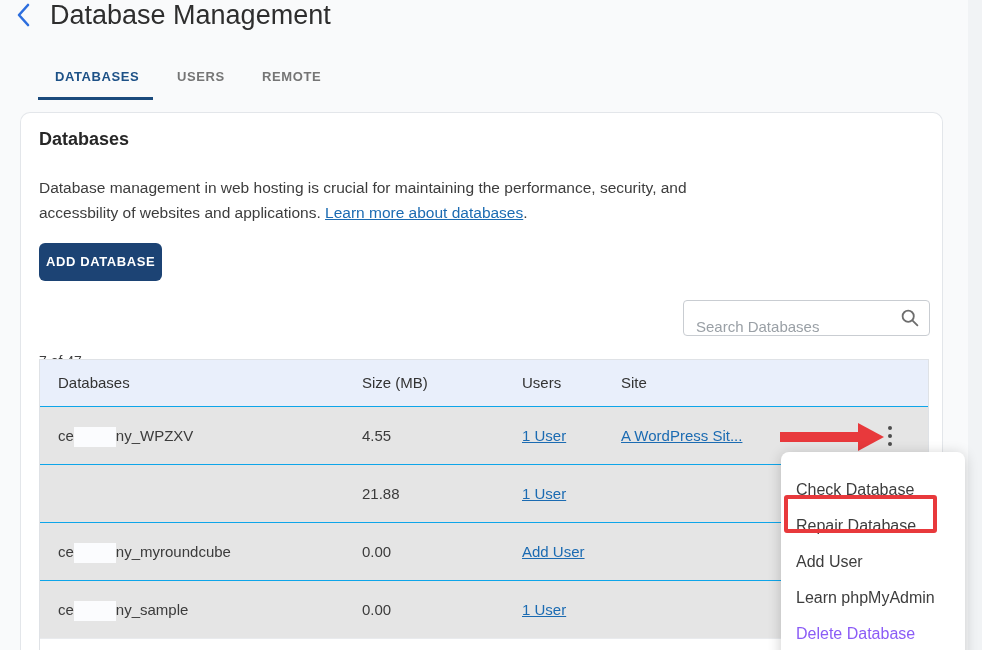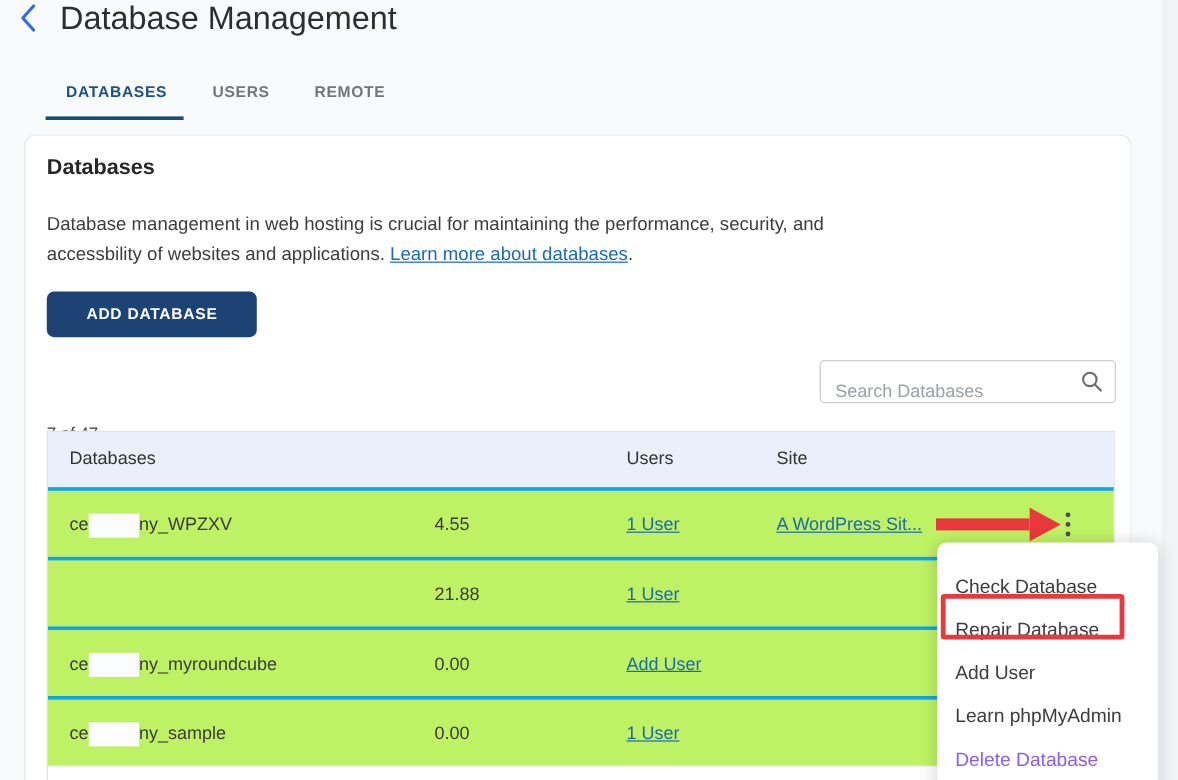--- a/index.html
+++ b/index.html
@@ -23,41 +23,41 @@
   .tab-underline { left:38px; top:97px; width:115px; height:3px; background:#1b4a7c; }
   .tab1 { left:55px; } .tab2 { left:177px; } .tab3 { left:262px; }
 
   
   .card { left:20px; top:112px; width:923px; height:560px; background:#ffffff;
           border:1px solid #e3e6ea; border-bottom:none; border-radius:10px 10px 0 0; }
   .card-heading { left:18px; top:16px; font-size:18px; font-weight:700; color:#272727; }
   .card-desc { left:18px; top:62px; width:770px; font-size:15.5px; line-height:25px; color:#3d3d3d; }
   .card-desc a { color:#1b6bb2; text-decoration:underline; cursor:pointer; }
 
-  .add-btn { left:18px; top:130px; height:38px; line-height:38px; padding:0 33px;
+  .add-btn { left:18px; top:130px; height:38px; line-height:38px; padding:0 7px;
              background:#1c4374; color:#ffffff; font-size:13px; font-weight:700;
              letter-spacing:.6px; border:none; border-radius:6px; cursor:pointer;
              font-family:inherit; }
   .count-text { left:18px; top:192px; font-size:14px; color:#3f3f3f;margin-top:48px; }
 
   .search-wrap { left:662px; top:187px; width:247px; height:36px; }
   .search-input { width:100%; height:100%; border:1px solid #c9cdd2; border-radius:4px;
                   padding:16px 38px 0 12px; font-size:15px; color:#333; font-family:inherit;
                   background:#fff; outline:none; }
   .search-input::placeholder { color:#9aa0a6; }
   .search-icon { position:absolute; right:10px; top:8px; width:20px; height:20px; }
 
   
   .db-table { left:18px; top:246px; width:890px; border:1px solid #dfe2e6; background:#fff; }
   .thead { position:relative; height:46px; background:#e9effb; }
-  .trow  { position:relative; height:58px; border-top:3px solid #0ea5e9; background:#bef264; }
+  .trow  { position:relative; height:58px; border-top:1px solid #0ea5e9; background:#e5e5e5; }
   .trow-partial { height:15px; border-top:1px solid #e9ebee; background:#fff; }
   .th { position:absolute; line-height:46px; font-size:15px; color:#333; }
   .td { position:absolute; line-height:58px; font-size:15px; color:#3b3b3b; white-space:nowrap; }
-  .c1 { left:18px; } .c2 { left:322px; } .c3 { left:482px; } .c4 { left:607px; }
+  .c1 { left:18px; } .c2 { left:322px; } .c3 { left:482px; } .c4 { left:581px; }
   .td a { color:#1b6bb2; text-decoration:underline; cursor:pointer; }
   .redacted-box { display:inline-block; width:42px; height:20px; background:#fbfcfe;
                   vertical-align:middle; }
   .kebab { position:absolute; right:30px; top:50%; transform:translateY(-50%);
            width:16px; height:26px; display:flex; flex-direction:column;
            align-items:center; justify-content:center; gap:4px; cursor:pointer; }
   .kebab i { width:4px; height:4px; border-radius:50%; background:#4d4d4d; }
 
   
   .ctx-menu { left:781px; top:452px; width:184px; background:#fff; border-radius:8px;
@@ -117,20 +117,21 @@
       <svg width="20" height="20" viewBox="0 0 20 20">
         <circle cx="8.2" cy="8.2" r="5.6" fill="none" stroke="#6d6d6d" stroke-width="1.8"></circle>
         <line x1="12.6" y1="12.6" x2="17.4" y2="17.4" stroke="#6d6d6d" stroke-width="1.8" stroke-linecap="round"></line>
       </svg>
     </span>
   </div>
 
   <div class="abs db-table">
     <div class="thead">
       <span class="th c1">Databases</span>
+      <span class="th c2">Size (MB)</span>
       <span class="th c3">Users</span>
       <span class="th c4">Site</span>
     </div>
 
     <div class="trow">
       <span class="td c1"><span>ce</span><span class="redacted-box"></span><span>ny_WPZXV</span></span>
       <span class="td c2">4.55</span>
       <span class="td c3"><a>1 User</a></span>
       <span class="td c4"><a>A WordPress Sit...</a></span>
       <span class="kebab">

